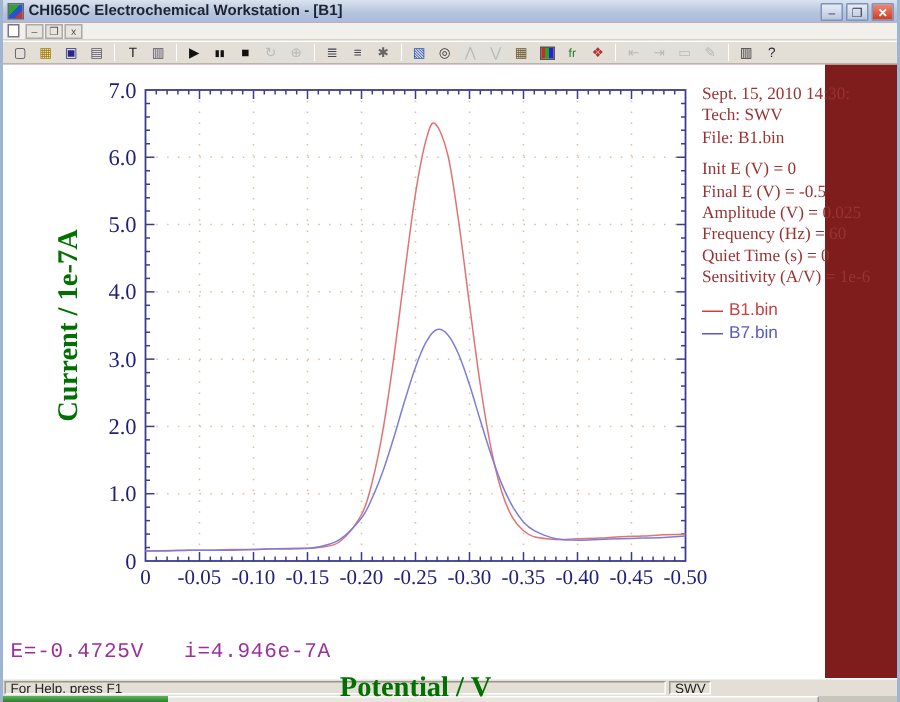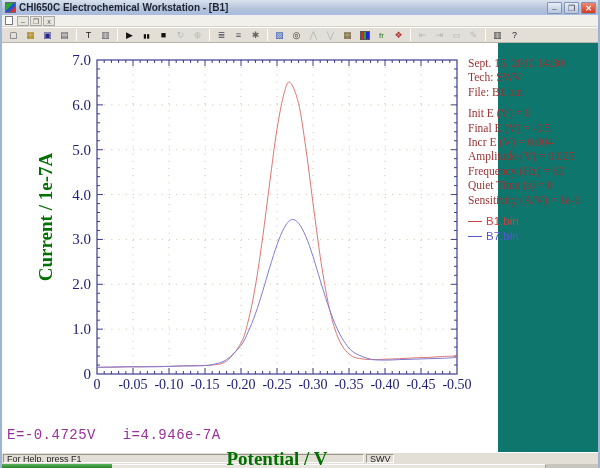--- a/index.html
+++ b/index.html
@@ -1,19 +1,19 @@
 <!DOCTYPE html>
 <html><head>
 <meta charset="utf-8">
 <style>
   * { margin:0; padding:0; box-sizing:border-box; }
   html,body { width:600px; height:468px; overflow:hidden; }
   body { font-family:"Liberation Sans", sans-serif; background:#fff; }
   .window { position:relative; width:600px; height:468px; overflow:hidden;
-            border-left:2px solid #9db4d2; border-right:2px solid #9db4d2; background:#0f766e; }
+            border-left:2px solid #9db4d2; border-right:2px solid #9db4d2; background:#7f1d1d; }
 
   
   .titlebar { height:15px; background:linear-gradient(180deg,#d9e2ef 0%,#b4c3da 60%,#a9badf 100%);
               display:flex; align-items:center; padding:0 2px; }
   .app-icon { width:11px; height:11px; margin:0 3px 0 1px;
               background:linear-gradient(135deg,#2fa32f 0%,#2fa32f 40%,#2255cc 40%,#2255cc 70%,#cc3333 70%);
               border:1px solid #667; }
   .title-text { font-size:10px; font-weight:bold; color:#1c2333; white-space:nowrap; flex:1; }
   .winbtns { display:flex; gap:2px; }
   .winbtn { width:15px; height:12px; font-size:8px; line-height:11px; text-align:center;
@@ -35,42 +35,42 @@
   .toolbar { height:16px; background:#e3dfd6; border-bottom:1px solid #b8b4aa; border-top:1px solid #fff;
              display:flex; align-items:center; padding:0 3px; }
   .tbtn { width:16px; height:14px; margin:0 0.5px; display:flex; align-items:center; justify-content:center;
           font-size:9px; background:#e3dfd6; border:1px solid #e3dfd6; border-radius:1px; }
   .tbtn.disabled { opacity:0.45; filter:grayscale(1); }
   .tbsep { width:1px; height:12px; background:#a8a49a; border-right:1px solid #fff; margin:0 3px; }
   .colorchip { width:10px; height:9px; border:1px solid #555;
                background:linear-gradient(90deg,#d22 0 33%,#2a2 33% 66%,#22d 66% 100%); }
 
   
-  .client { position:relative; width:496px; height:409px; background:#fff; }
+  .client { position:relative; width:548px; height:409px; background:#fff; }
   #plot-svg { position:absolute; left:0; top:0; }
   .ylabel { position:absolute; left:44px; top:174px; transform:translate(-50%,-50%) rotate(-90deg);
             font-family:"Liberation Serif", serif; font-weight:bold; font-size:19px; color:#007000;
             white-space:nowrap; }
   .xlabel { position:absolute; left:95px; width:360px; top:357px; text-align:center;
             font-family:"Liberation Serif", serif; font-weight:bold; font-size:19px; color:#007000;margin-top:48px; }
   .readout { position:absolute; left:5px; top:384px; font-family:"Liberation Mono", monospace;
              font-size:14px; letter-spacing:0.5px; color:#9b2f9b; white-space:pre; }
 
   .annotation { position:absolute; left:466px; top:13px; font-size:11.5px; line-height:14.4px;
                 color:#9a3232; white-space:nowrap; }
   .ann-group { margin-bottom:7px;font-family:Liberation Serif, serif; }
   .legend-row { display:flex; align-items:center; line-height:15px; }
   .legend-dash { display:inline-block; width:14px; height:1px; margin-right:4px; }
 
   
   .statusbar { height:12px; background:#e3dfd6; border-top:1px solid #fff; display:flex; font-size:9px;
                color:#222; }
   .spanel { border:1px solid; border-color:#9a968c #fff #fff #9a968c; margin:1px; padding:0 3px;
             line-height:9px; white-space:nowrap; overflow:hidden; }
-  .spanel.help { width:361px; }
+  .spanel.help { width:441px; }
   .spanel.tech { width:28px; }
   .spanel.mode { flex:1;margin-top:33px; }
 
   
   .taskbar { height:4px; display:flex; }
   .tb-start { width:110px; background:linear-gradient(180deg,#59b659,#2d7d2d); }
   .tb-task { width:434px; background:#e8e5df; border-top:1px solid #fff; border-right:1px solid #999; }
   .tb-rest { flex:1; background:#c8c5bd; }
 </style>
 </head>
@@ -348,21 +348,20 @@
 
     <div class="annotation">
       <div class="ann-group">
         <div>Sept. 15, 2010   14:30:</div>
         <div>Tech: SWV</div>
         <div>File: B1.bin</div>
       </div>
       <div class="ann-group" id="param-lines">
           <div>Init E (V) = 0</div>
           <div>Final E (V) = -0.5</div>
-          <div>Incr E (V) = 0.004</div>
           <div>Amplitude (V) = 0.025</div>
           <div>Frequency (Hz) = 60</div>
           <div>Quiet Time (s) = 0</div>
           <div>Sensitivity (A/V) = 1e-6</div>
         </div>
       <div id="legend">
           <div class="legend-row">
             <span class="legend-dash" style="background: rgb(204, 64, 64);"></span>
             <span style="color: rgb(204, 64, 64);">B1.bin</span>
           </div>

